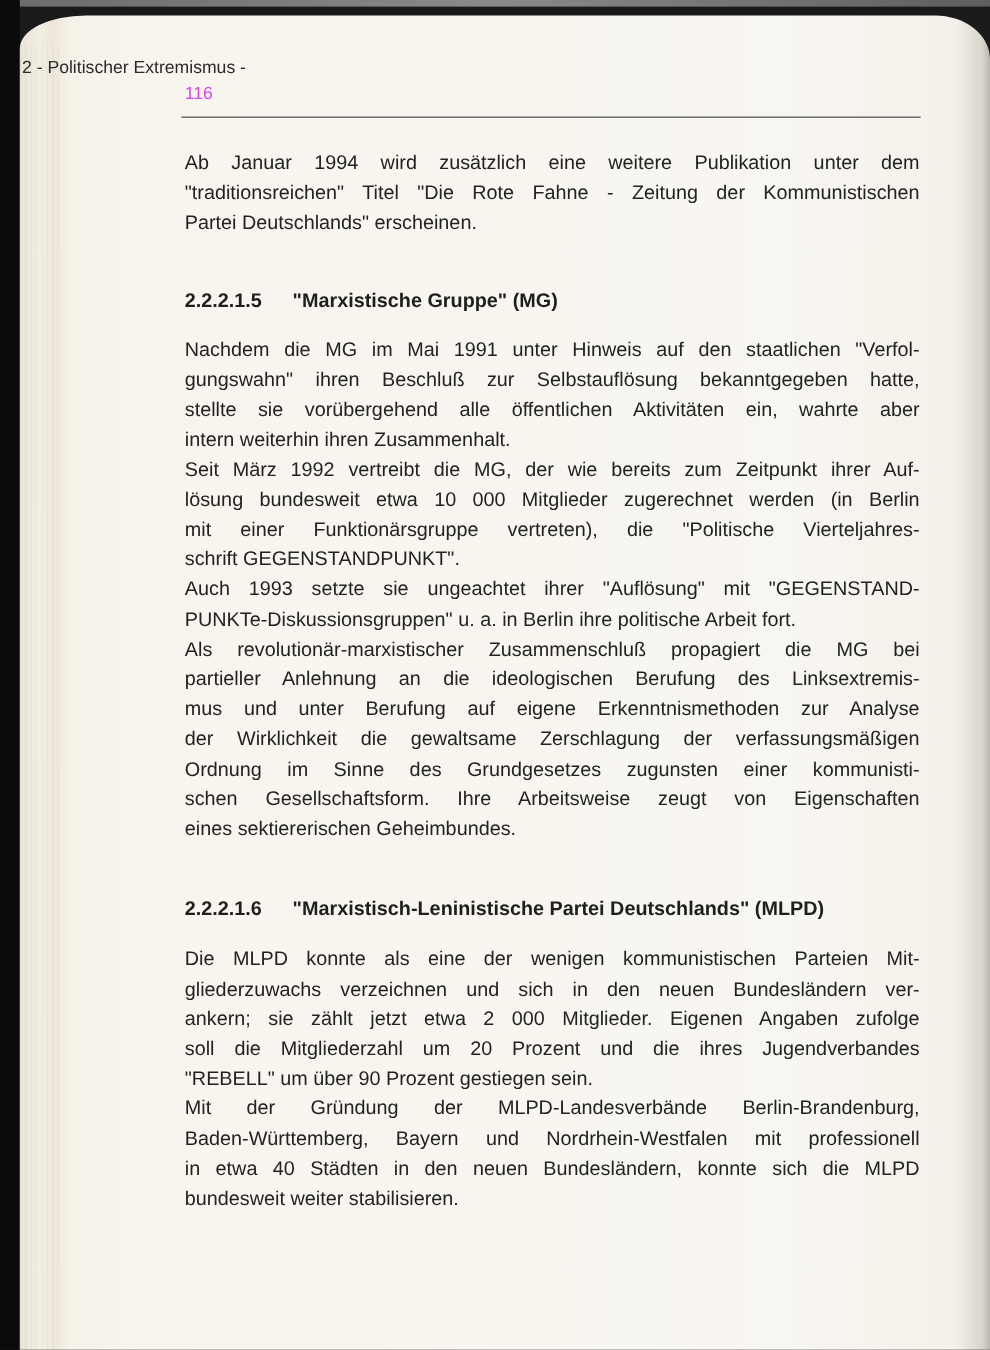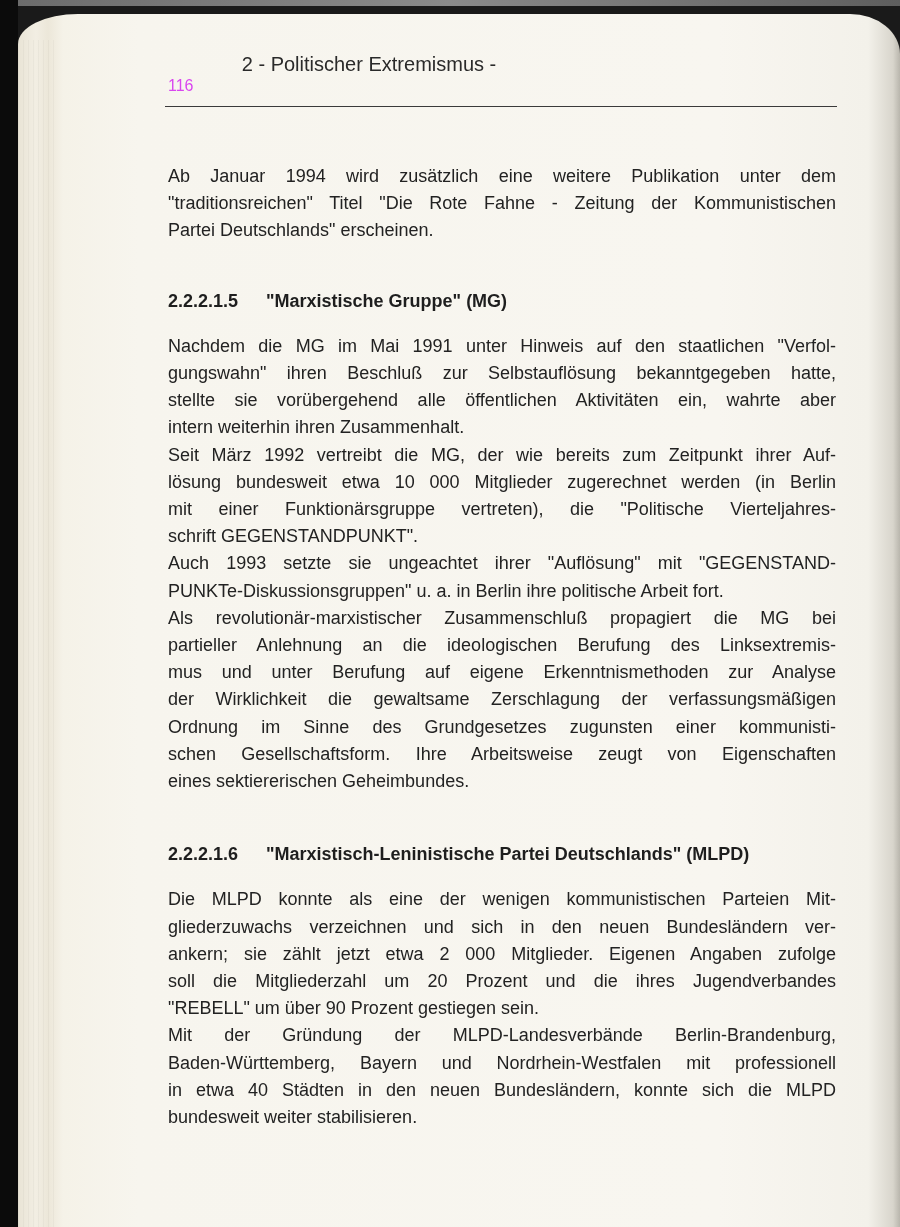--- a/index.html
+++ b/index.html
@@ -19,32 +19,32 @@
       position: absolute; left: 18px; top: 14px; width: 882px; height: 1213px;
       background: linear-gradient(to right, #e9e4d6 0px, #f2eee3 18px, #ece7d9 30px, #f5f2e8 45px, #f7f5ee 120px, #f8f6f0 700px, #f3f1ea 850px, #d8d5cc 875px, #b9b6ad 882px);
       border-top-left-radius: 60px 30px;
       border-top-right-radius: 50px 40px;
     }
     .page-edges {
       position: absolute; left: 18px; top: 40px; width: 40px; height: 1187px;
       background: repeating-linear-gradient(to right, rgba(0,0,0,0.03) 0px, rgba(0,0,0,0.03) 1px, transparent 1px, transparent 5px);
     }
     .header-title {
-      position: absolute; left: 0; top: 53px; width: 718px; text-align: center;
-      font-size: 20px; color: #2a2a2a; padding-left: 20px; box-sizing: border-box;
+      position: absolute; left: 0; top: 53px; width: 718px; 
+      font-size: 16px; color: #2a2a2a; padding-left: 20px; box-sizing: border-box;
     }
     .page-number {
       position: absolute; left: 168px; top: 77px; font-size: 16px; color: #d946ef;
     }
     .header-rule {
       position: absolute; left: 165px; top: 106px; width: 672px; height: 1px; background: #3a3a3a;
     }
     .content {
       position: absolute; left: 168px; top: 135px; width: 668px;
-      font-size: 18px; line-height: 27.2px; color: #222; margin-top: 28px;
+      font-size: 18px; line-height: 27.2px; color: #222;
     }
     .para { text-align: justify; margin: 0; }
     .para-line { display: block; text-align: justify; text-align-last: justify; }
     .para-line.last { text-align-last: left; }
     .heading {
       font-weight: bold; font-size: 18px; margin: 0; color: #1e1e1e;
     }
     .heading .num { display: inline-block; width: 98px; }
   </style>
 </head>

